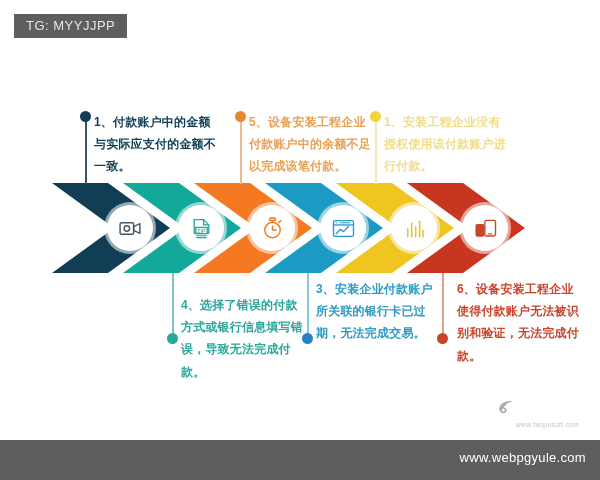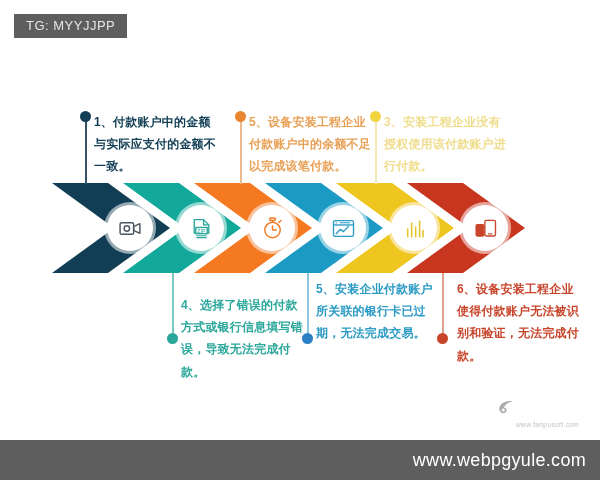--- a/index.html
+++ b/index.html
@@ -35,21 +35,21 @@
     width: 600px;
     height: 40px;
     background: #5e5e5e;
     z-index: 40;
   }
   .bottom-bar .url {
     position: absolute;
     right: 14px;
     top: 11px;
     color: #ffffff;
-    font-size: 18px;
+    font-size: 13px;
     letter-spacing: .3px;
     line-height: 1;
   }
 
   
   .stage {
     position: absolute;
     left: 0;
     top: 0;
     width: 600px;
@@ -250,25 +250,25 @@
   <div class="stem" style="left:307px; top:273px; height:62px; background:#8ec6dd;"></div>
   <div class="dot" style="left:302px; top:333px; background:#2b7fc4;"></div>
 
   <div class="stem" style="left:442px; top:273px; height:62px; background:#dfa08f;"></div>
   <div class="dot" style="left:437px; top:333px; background:#c8452b;"></div>
 
   <div class="txt" style="left:94px; top:111px; color:#123e55;">1、付款账户中的金额与实际应支付的金额不一致。</div>
 
   <div class="txt" style="left:249px; top:111px; color:#e8a055;">5、设备安装工程企业付款账户中的余额不足以完成该笔付款。</div>
 
-  <div class="txt" style="left:384px; top:111px; color:#f0dd8c;">3、安装工程企业没有授权使用该付款账户进行付款。</div>
+  <div class="txt" style="left:384px; top:111px; color:#f0dd8c;">1、安装工程企业没有授权使用该付款账户进行付款。</div>
 
   <div class="txt" style="left:181px; top:266px; color:#2aa79b;margin-top:28px;">4、选择了错误的付款方式或银行信息填写错误，导致无法完成付款。</div>
 
-  <div class="txt" style="left:316px; top:278px; color:#2b9bc4;">5、安装企业付款账户所关联的银行卡已过期，无法完成交易。</div>
+  <div class="txt" style="left:316px; top:278px; color:#2b9bc4;">3、安装企业付款账户所关联的银行卡已过期，无法完成交易。</div>
 
   <div class="txt" style="left:451px; top:278px; color:#c8452b;margin-left:6px;">6、设备安装工程企业使得付款账户无法被识别和验证，无法完成付款。</div>
 
   <div class="logo">
     <div class="logo-row">
       <span class="logo-mark">
         <svg width="16" height="16" viewBox="0 0 16 16">
           <path d="M14.6 2.2 C9 1.2 3 3.6 1.4 8.4 C0.6 11 2 13.8 4.8 14.2
                    C7 14.5 8.8 13 8.6 11 C8.4 9.4 7 8.5 5.8 9
                    C7 5.6 10.4 3.2 14.6 2.2 Z" fill="#8c8c8c"></path>

